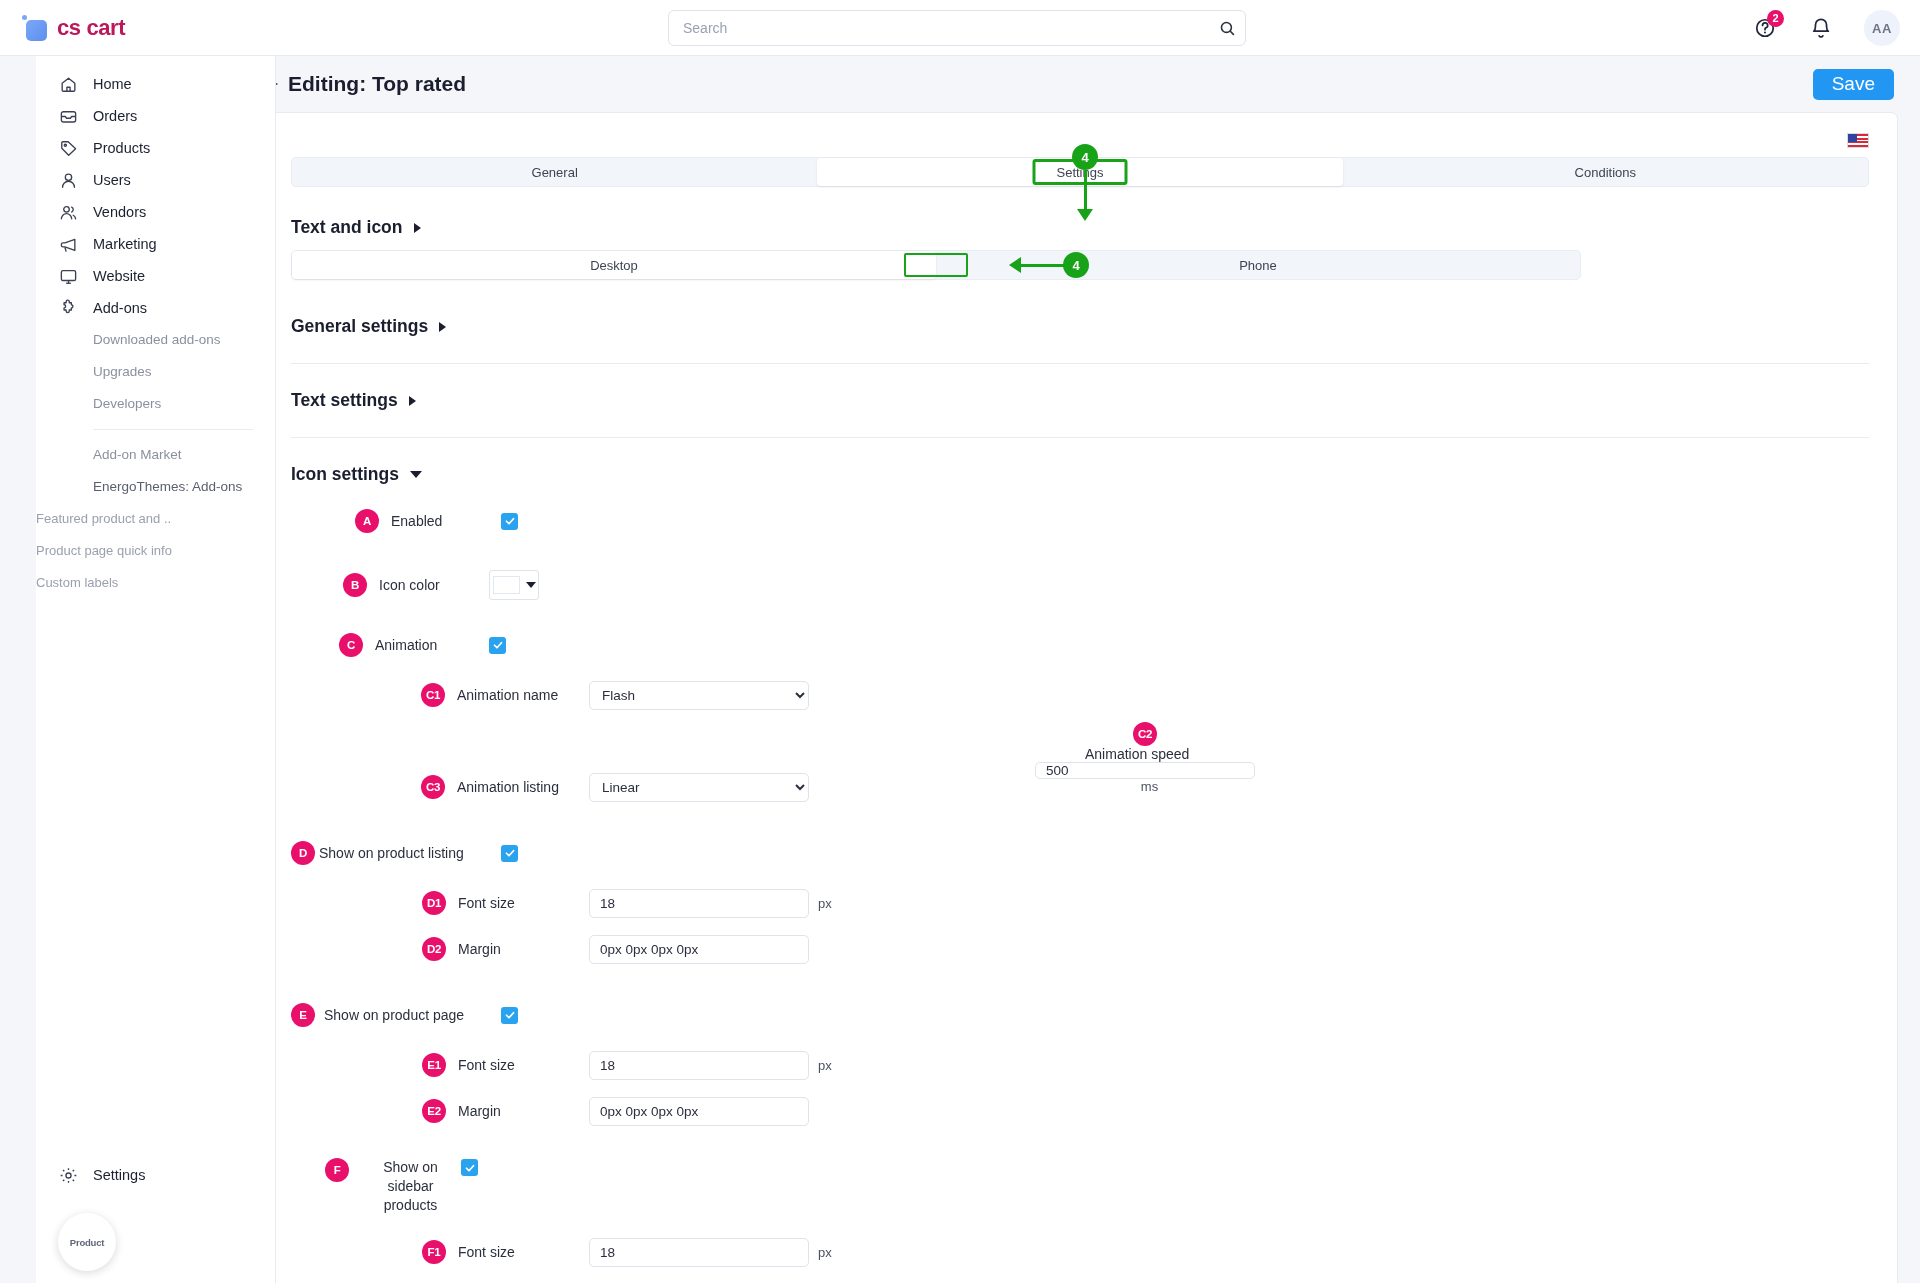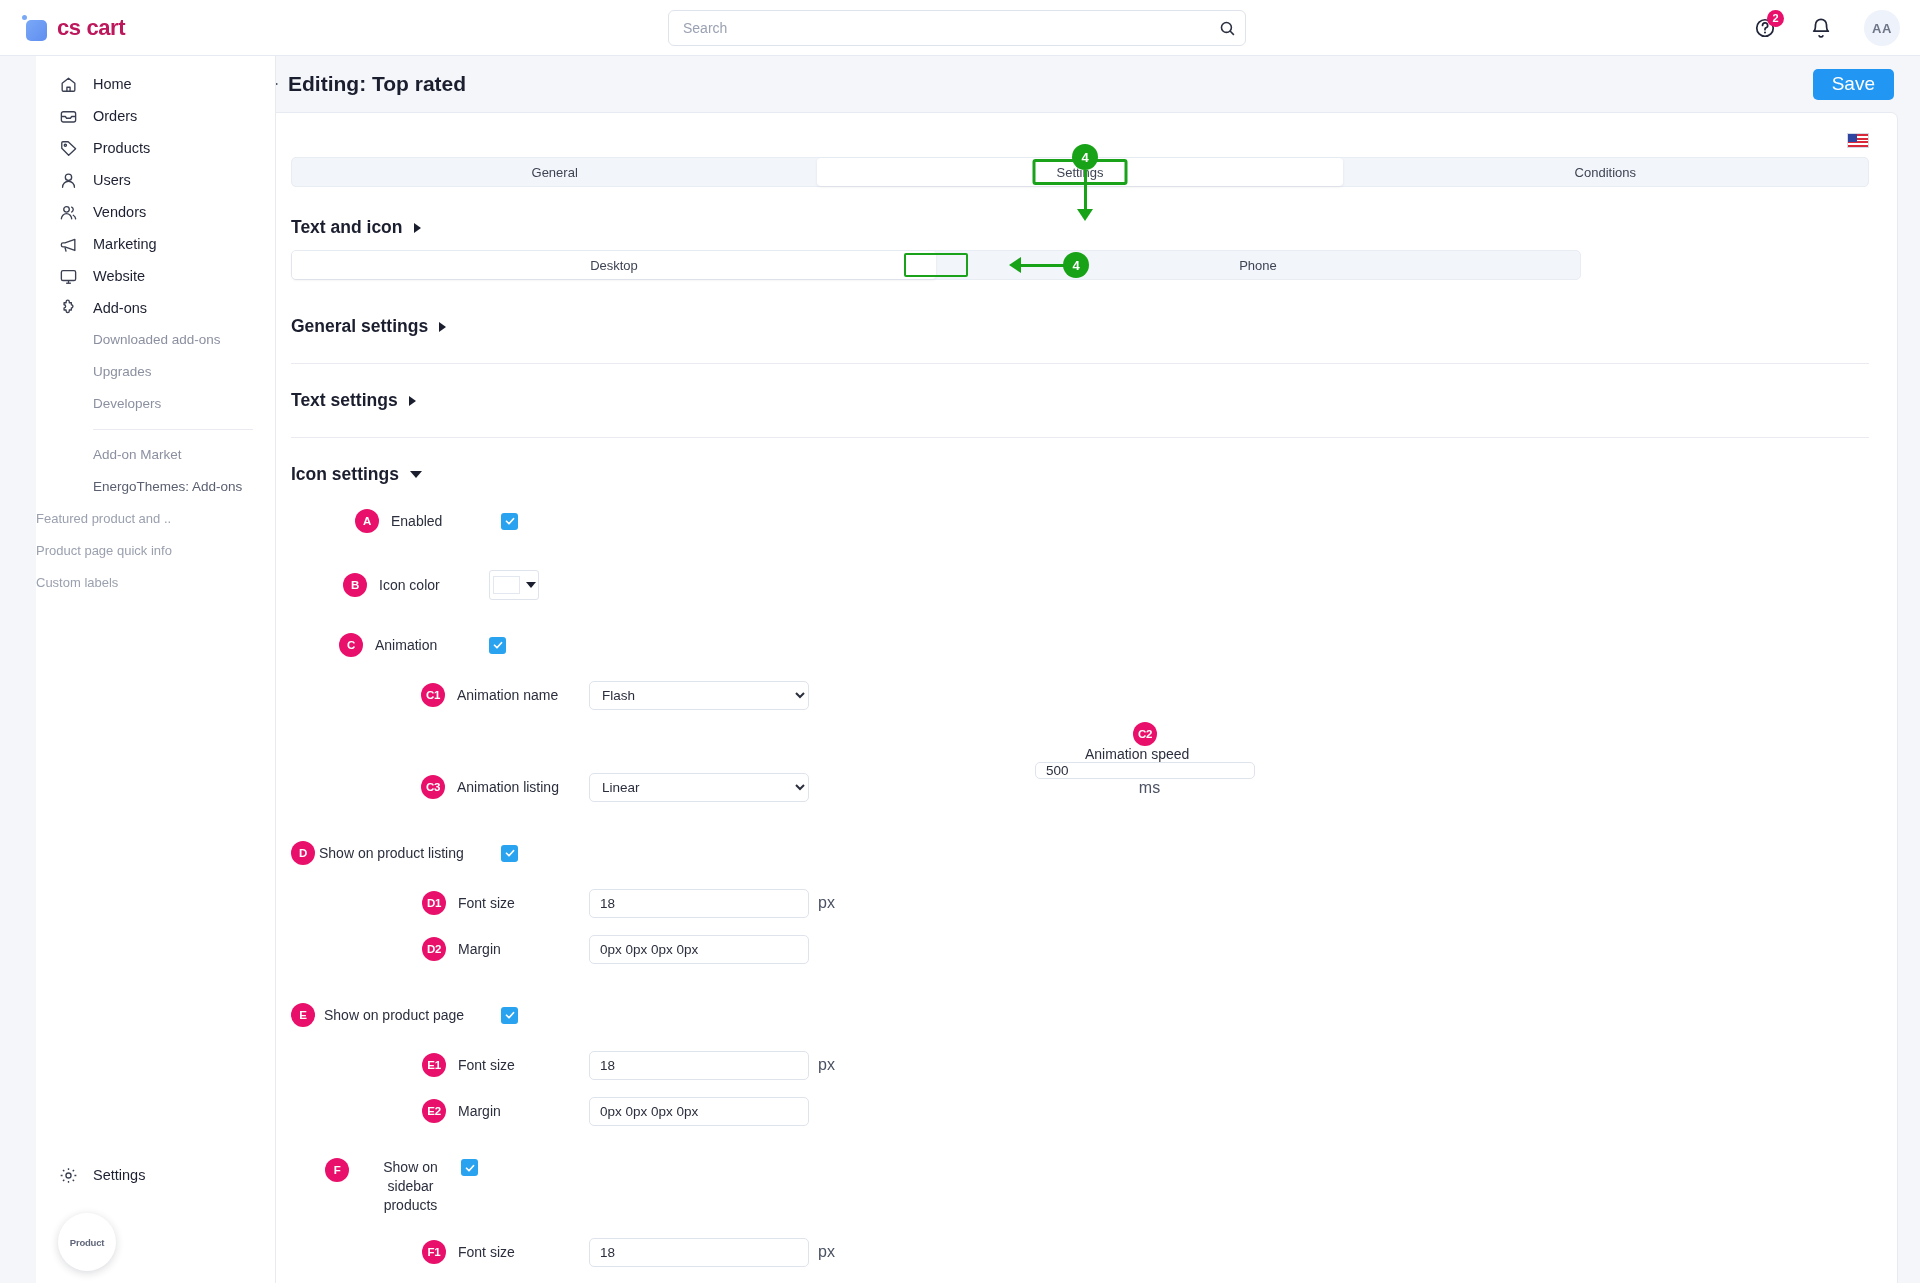--- a/index.html
+++ b/index.html
@@ -182,21 +182,21 @@
   .txtin {
     height: 29px; border: 1px solid #dfe3ec; border-radius: 5px; background: #fff;
     padding: 0 10px; font-size: 13.5px; color: #2b2f3d; outline: none; width: 220px;
     font-family: "Liberation Sans", sans-serif;
   }
   .selin {
     height: 29px; border: 1px solid #dfe3ec; border-radius: 5px; background: #fff;
     padding: 0 8px; font-size: 13.5px; color: #2b2f3d; outline: none; width: 220px;
     font-family: "Liberation Sans", sans-serif; cursor: pointer;
   }
-  .unit { font-size: 16px; color: #4c5263; margin-left: 9px; }
+  .unit { font-size: 13px; color: #4c5263; margin-left: 9px; }
   .colorpick {
     width: 50px; height: 30px; border: 1px solid #dfe3ec; border-radius: 3px; background: #fff;
     display: flex; align-items: center; cursor: pointer;
   }
   .colorpick .sw { width: 27px; height: 18px; border: 1px solid #e3e7ef; background: #fff; margin-left: 3px; }
   .colorpick .cd { width: 0; height: 0; border-left: 5px solid transparent; border-right: 5px solid transparent; border-top: 6px solid #1b1e2e; margin-left: 6px; }
 </style>
 </head>
 <body>
 

